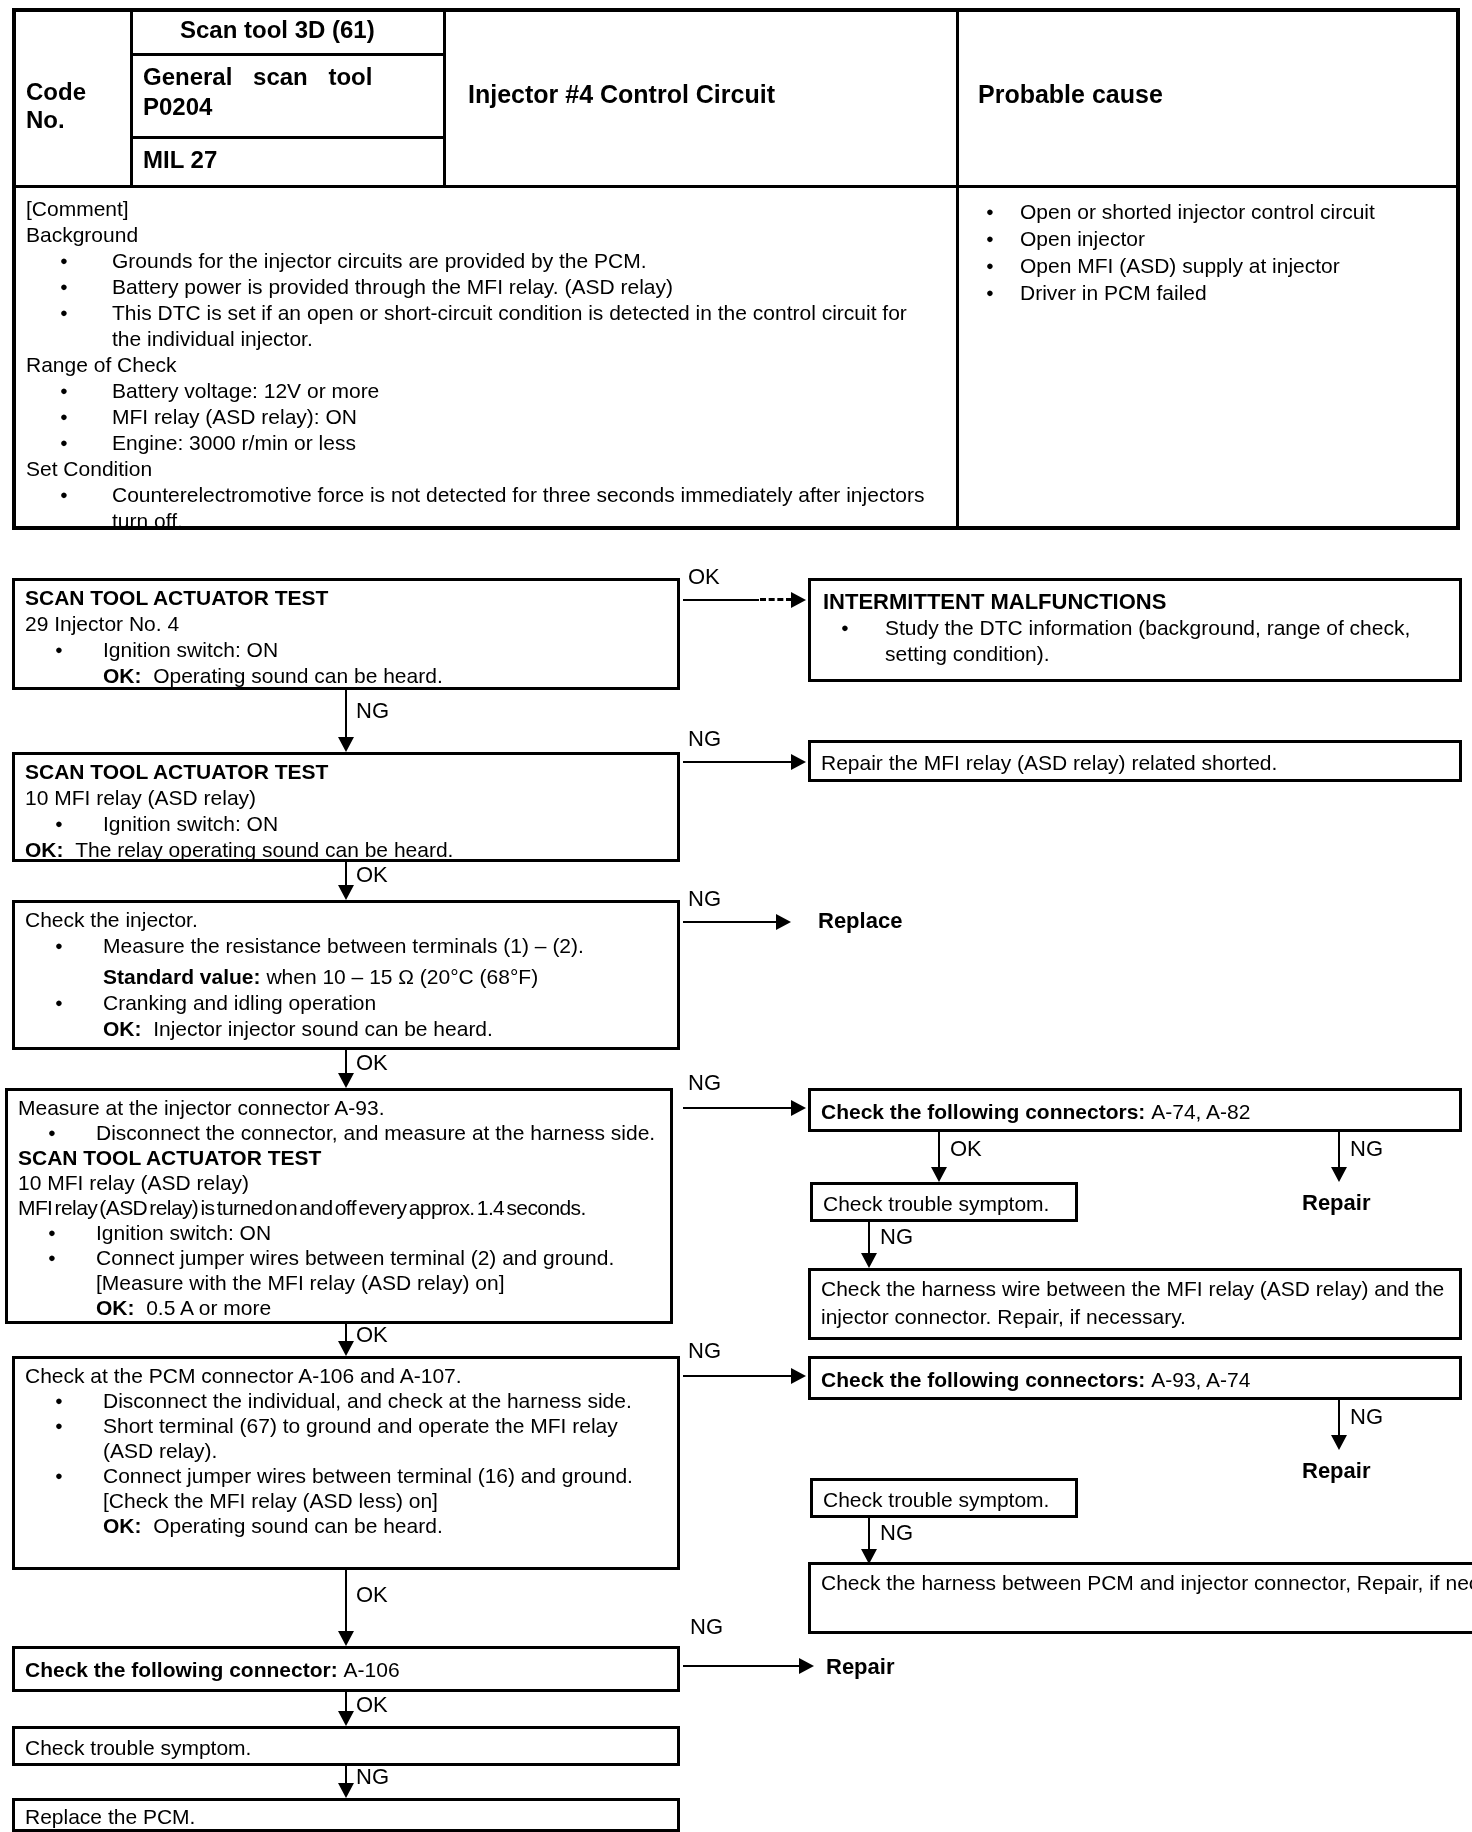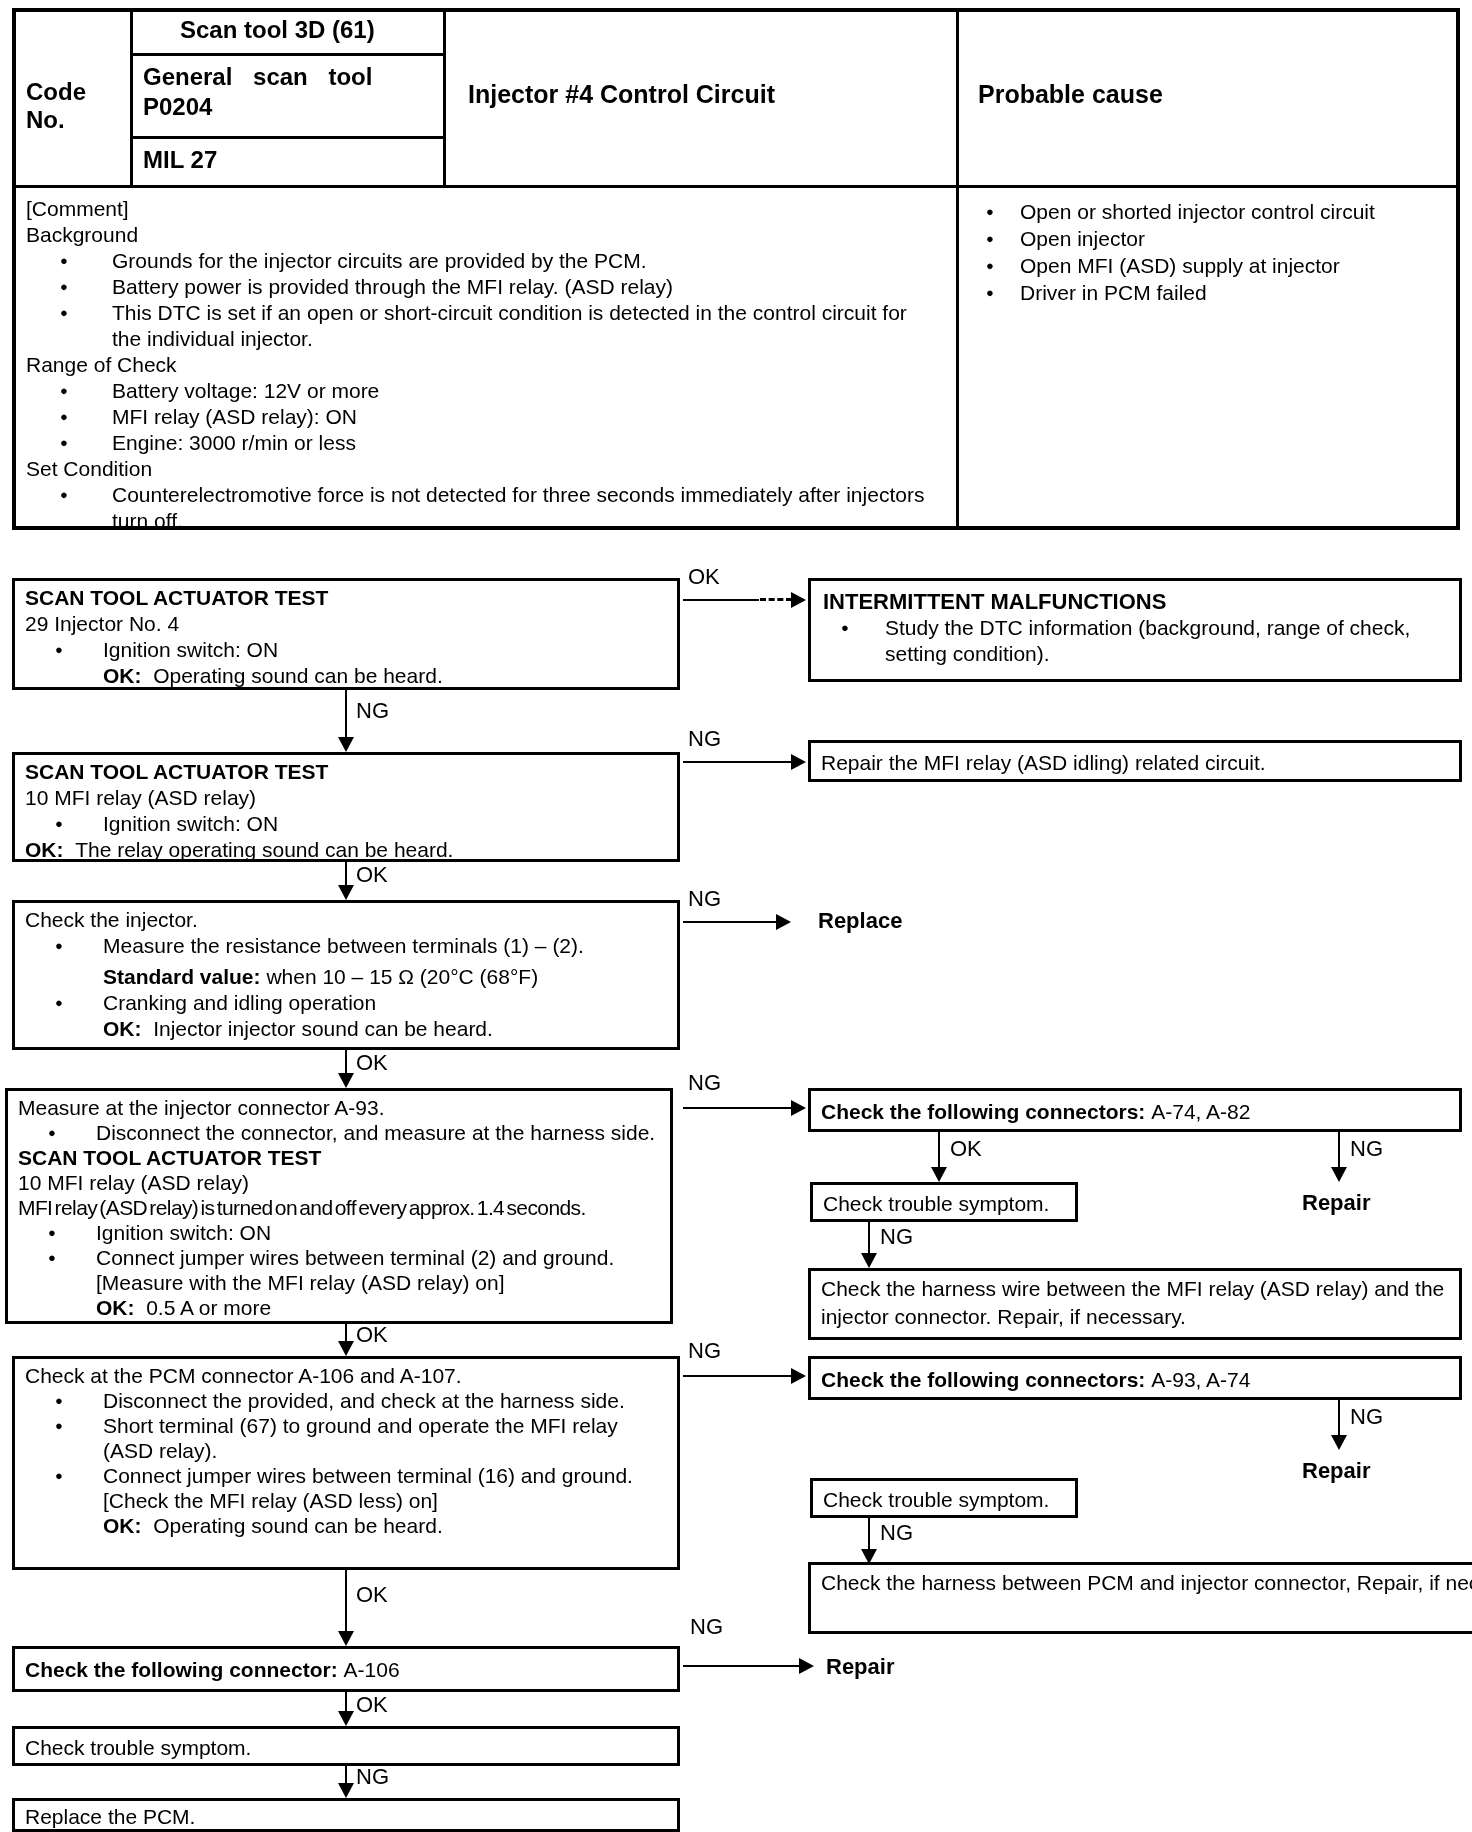--- a/index.html
+++ b/index.html
@@ -125,21 +125,21 @@
     <div class="ind">[Measure with the MFI relay (ASD relay) on]</div>
     <div class="ind"><span class="b">OK:</span>&nbsp;&nbsp;<span>0.5 A or more</span></div>
   </div>
 
   <div class="shaft-v" style="left:345px;top:1324px;height:18px;"></div>
   <div class="arr-d" style="left:338px;top:1341px;"></div>
   <div class="lbl" style="left:356px;top:1324px;">OK</div>
 
   <div class="box" style="left:12px;top:1356px;width:668px;height:214px;line-height:25px;">
     <div>Check at the PCM connector A-106 and A-107.</div>
-    <div class="bul"><span class="dot">●</span><span>Disconnect the provided, and check at the harness side.</span></div>
+    <div class="bul"><span class="dot">●</span><span>Disconnect the individual, and check at the harness side.</span></div>
     <div class="bul"><span class="dot">●</span><span>Short terminal (67) to ground and operate the MFI relay (ASD relay).</span></div>
     <div class="bul"><span class="dot">●</span><span>Connect jumper wires between terminal (16) and ground.</span></div>
     <div class="ind">[Check the MFI relay (ASD less) on]</div>
     <div class="ind"><span class="b">OK:</span>&nbsp;&nbsp;<span>Operating sound can be heard.</span></div>
   </div>
 
   <div class="shaft-v" style="left:345px;top:1570px;height:62px;"></div>
   <div class="arr-d" style="left:338px;top:1631px;"></div>
   <div class="lbl" style="left:356px;top:1584px;">OK</div>
 
@@ -165,21 +165,21 @@
   <div class="lbl" style="left:688px;top:566px;">OK</div>
 
   <div class="box" style="left:808px;top:578px;width:654px;height:104px;padding:8px 12px;font-size:21px;line-height:26px;">
     <div class="b" style="font-size:22px;">INTERMITTENT MALFUNCTIONS</div>
     <div class="bul" style="padding-left:62px;"><span class="dot" style="left:18px;">●</span><span>Study the DTC information (background, range of check, setting condition).</span></div>
   </div>
 
   <div class="shaft-h" style="left:683px;top:761px;width:110px;"></div>
   <div class="arr-r" style="left:791px;top:754px;"></div>
   <div class="lbl" style="left:688px;top:728px;">NG</div>
-  <div class="box" style="left:808px;top:740px;width:654px;height:42px;padding-top:7px;">Repair the MFI relay (ASD idling) related circuit.</div>
+  <div class="box" style="left:808px;top:740px;width:654px;height:42px;padding-top:7px;">Repair the MFI relay (ASD relay) related shorted.</div>
 
   <div class="shaft-h" style="left:683px;top:921px;width:95px;"></div>
   <div class="arr-r" style="left:776px;top:914px;"></div>
   <div class="lbl" style="left:688px;top:888px;">NG</div>
   <div class="endlbl" style="left:818px;top:910px;">Replace</div>
 
   <div class="shaft-h" style="left:683px;top:1107px;width:110px;"></div>
   <div class="arr-r" style="left:791px;top:1100px;"></div>
   <div class="lbl" style="left:688px;top:1072px;">NG</div>
   <div class="box" style="left:808px;top:1088px;width:654px;height:44px;padding-top:8px;">

